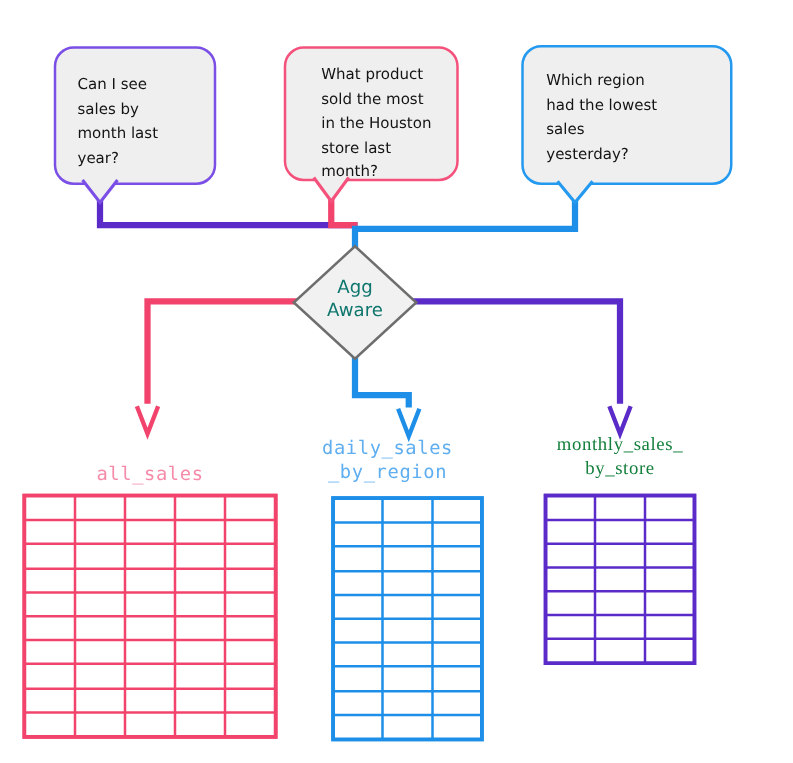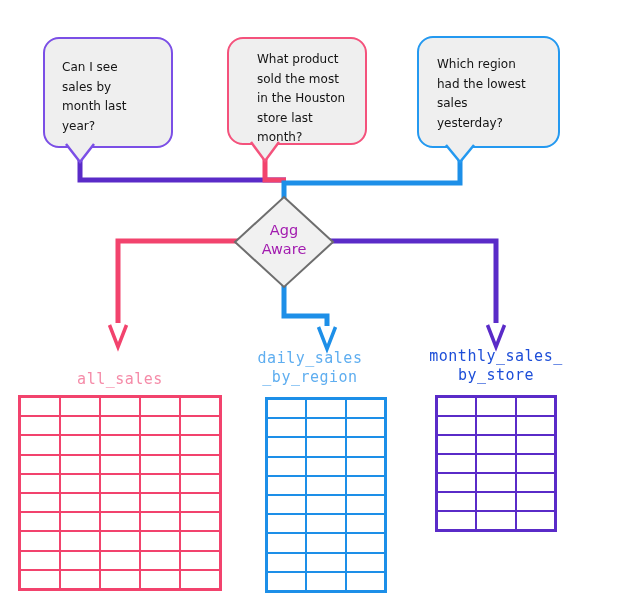--- a/index.html
+++ b/index.html
@@ -9,27 +9,27 @@
   }
   
   .bubble{
     position:absolute;border:2.5px solid;border-radius:16px;
     box-sizing:border-box;z-index:1;
     font-family:"DejaVu Sans",sans-serif;font-size:12px;line-height:19.5px;
     color:#141414;white-space:pre-line;
   }
   #bubble-0{left:43px;top:37px;width:130px;height:111px;padding:19px 4px 0 17px;}
   #bubble-1{left:227px;top:37px;width:140px;height:108px;padding:11px 4px 0 28px;}
-  #bubble-2{left:417px;top:36px;width:143px;height:112px;padding:17px 4px 0 18px;}
+  #bubble-2{left:417px;top:36px;width:169px;height:112px;padding:17px 4px 0 18px;}
   
   #wires{position:absolute;left:0;top:0;z-index:2;pointer-events:none;}
   
   #diamond-label{
     position:absolute;left:234px;top:221px;width:100px;z-index:3;
-    text-align:center;font-size:14.5px;line-height:19px;color:#a21caf;
+    text-align:center;font-size:14.5px;line-height:19px;color:#0f766e;
     white-space:pre-line;
   }
   
   .tlabel{
     position:absolute;width:160px;text-align:center;z-index:1;
     font-family:"DejaVu Sans Mono",monospace;font-size:15px;line-height:18.5px;
     letter-spacing:.5px;white-space:pre-line;
   }
   #tlabel-0{left:40px;top:370px;}
   #tlabel-1{left:230px;top:349px;}
@@ -83,21 +83,21 @@
     <path d="M251 142 L265 161 L279 142" stroke-width="2.5" stroke="#F4527C" fill="#EFEFEF"></path>
     <path d="M446 145 L460 162 L474 145" stroke-width="2.5" stroke="#2499F0" fill="#EFEFEF"></path>
   </svg>
 
   <div id="diamond-label">Agg
 Aware</div>
 
   <div class="tlabel" id="tlabel-0" style="color: rgb(245, 139, 168);">all_sales</div>
   <div class="tlabel" id="tlabel-1" style="color: rgb(95, 174, 240);">daily_sales
 _by_region</div>
-  <div class="tlabel" id="tlabel-2" style="color: #1d4ed8;">monthly_sales_
+  <div class="tlabel" id="tlabel-2" style="color: #15803d; font-family: Liberation Serif, serif;">monthly_sales_
 by_store</div>
 
   <div class="grid-table" id="table-0" style="grid-template-columns: repeat(5, 1fr); background: rgb(242, 67, 109); border-color: rgb(242, 67, 109);">
       <div class="cell"></div>
       <div class="cell"></div>
       <div class="cell"></div>
       <div class="cell"></div>
       <div class="cell"></div>
       <div class="cell"></div>
       <div class="cell"></div>

